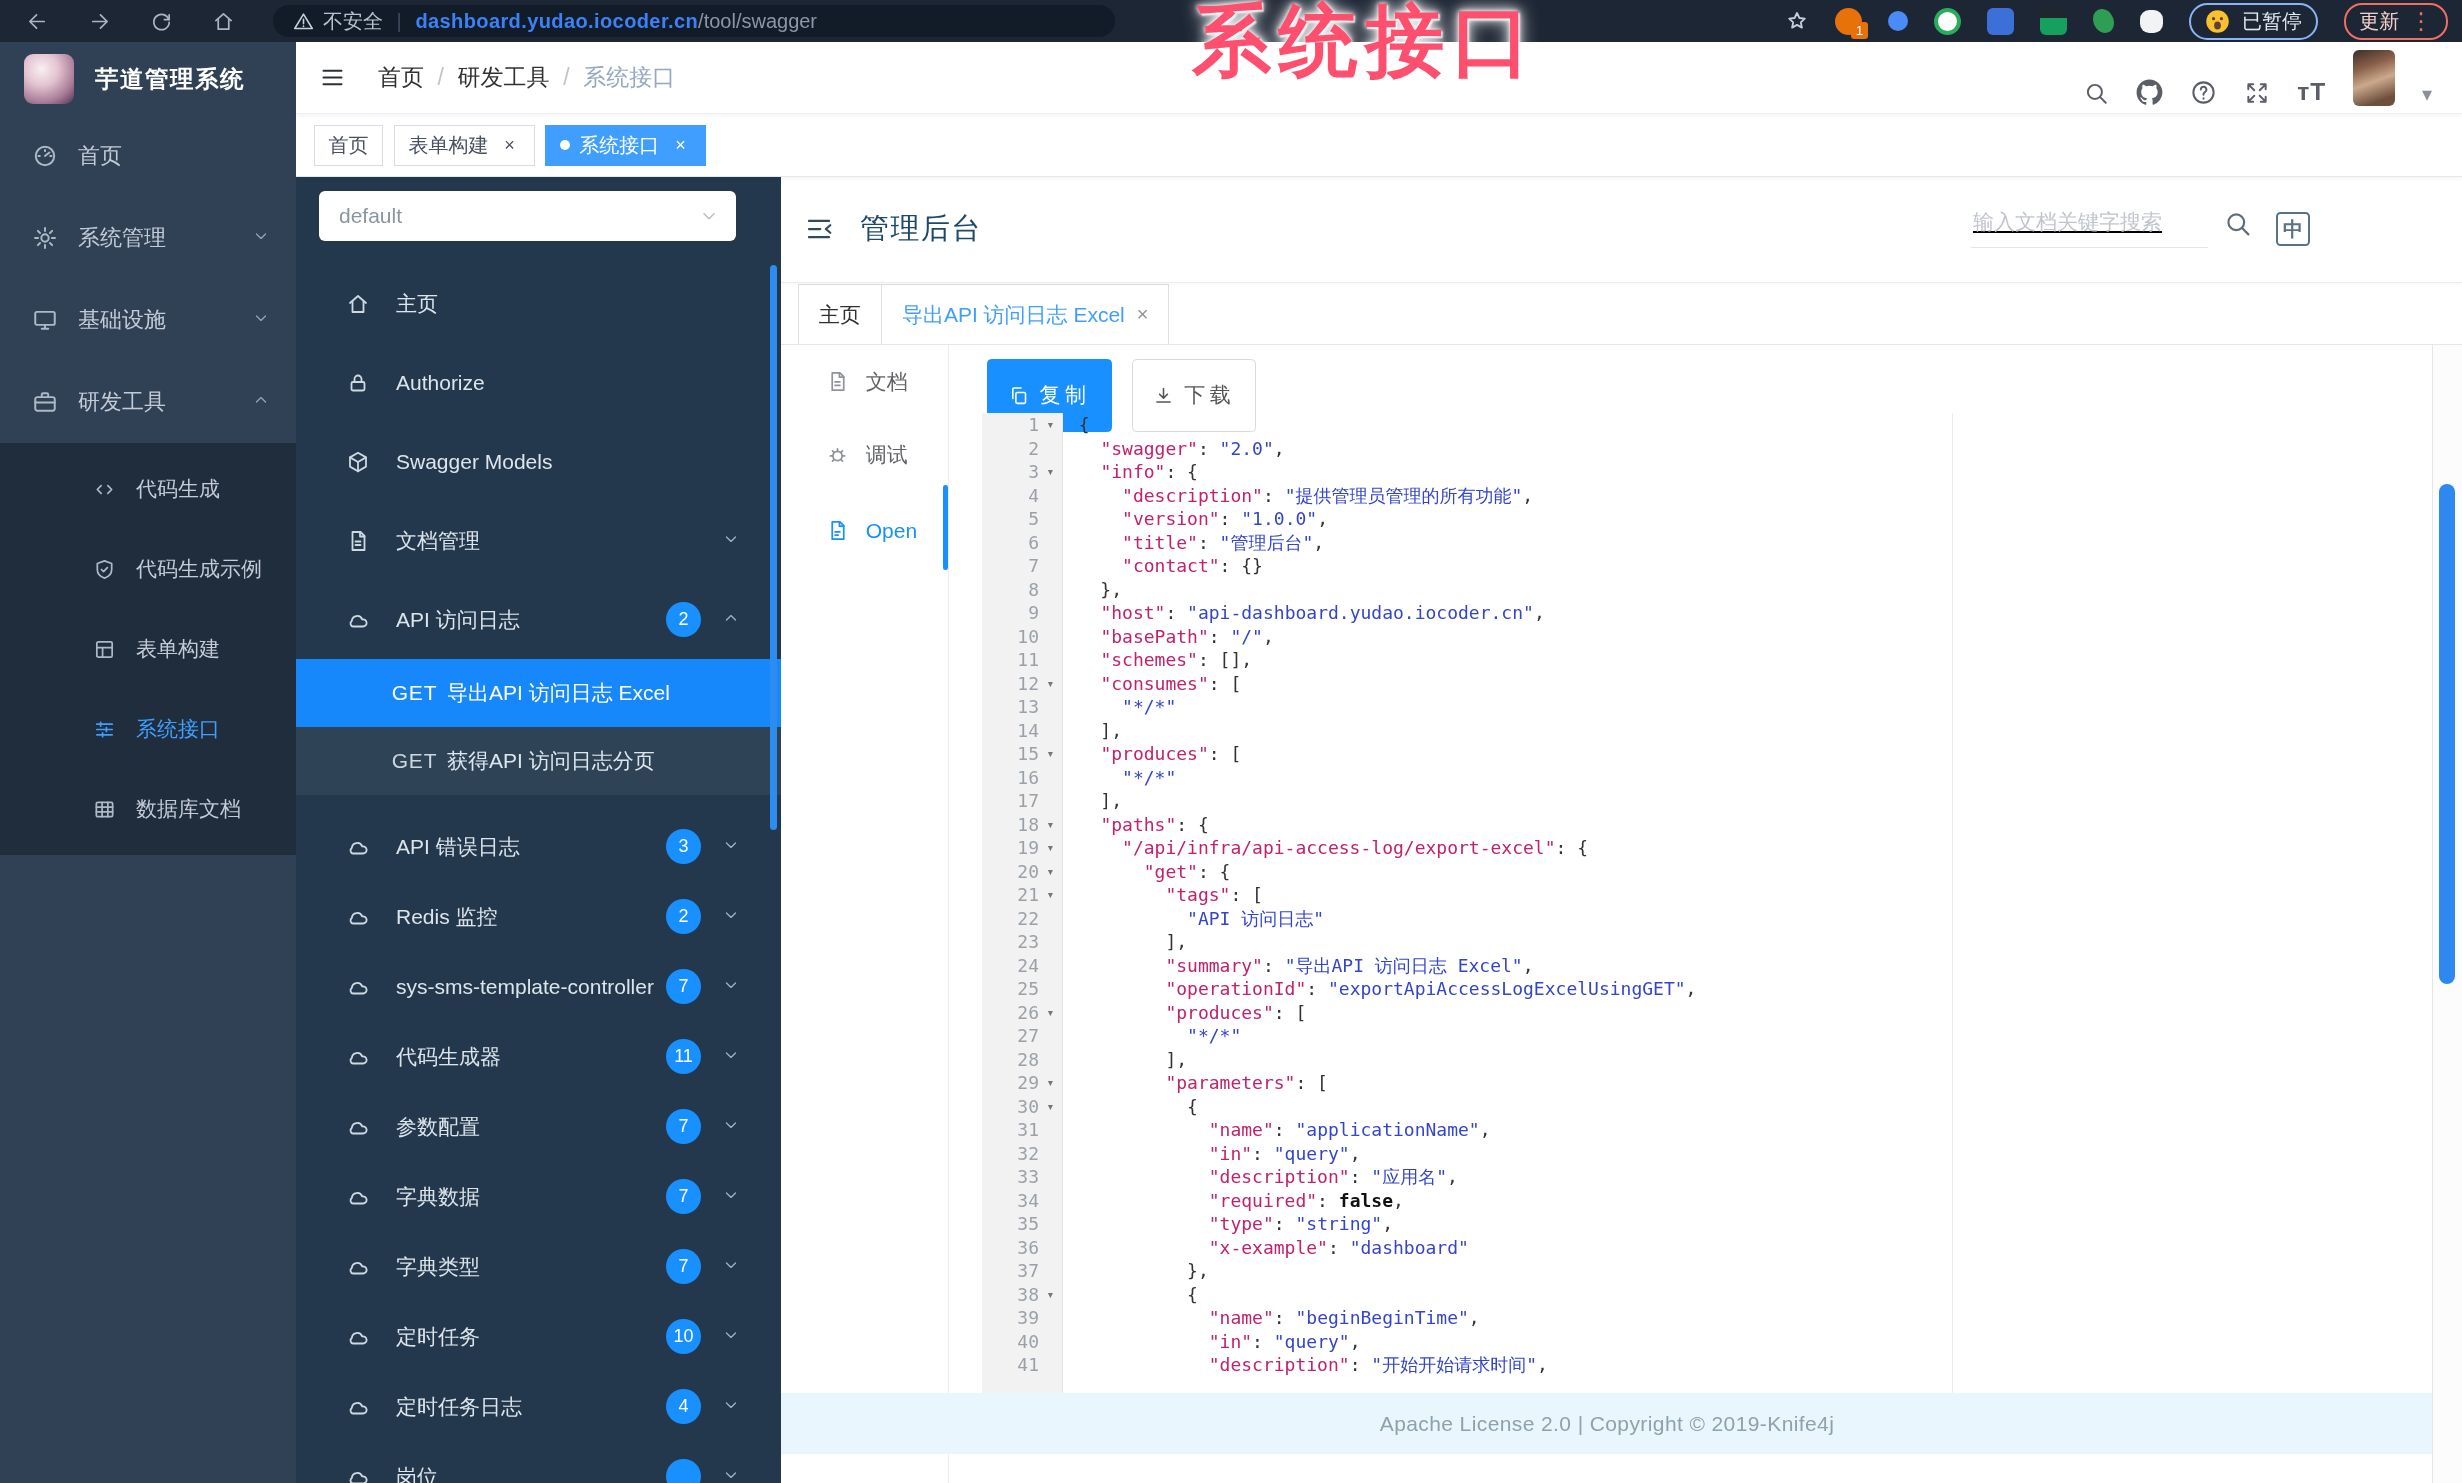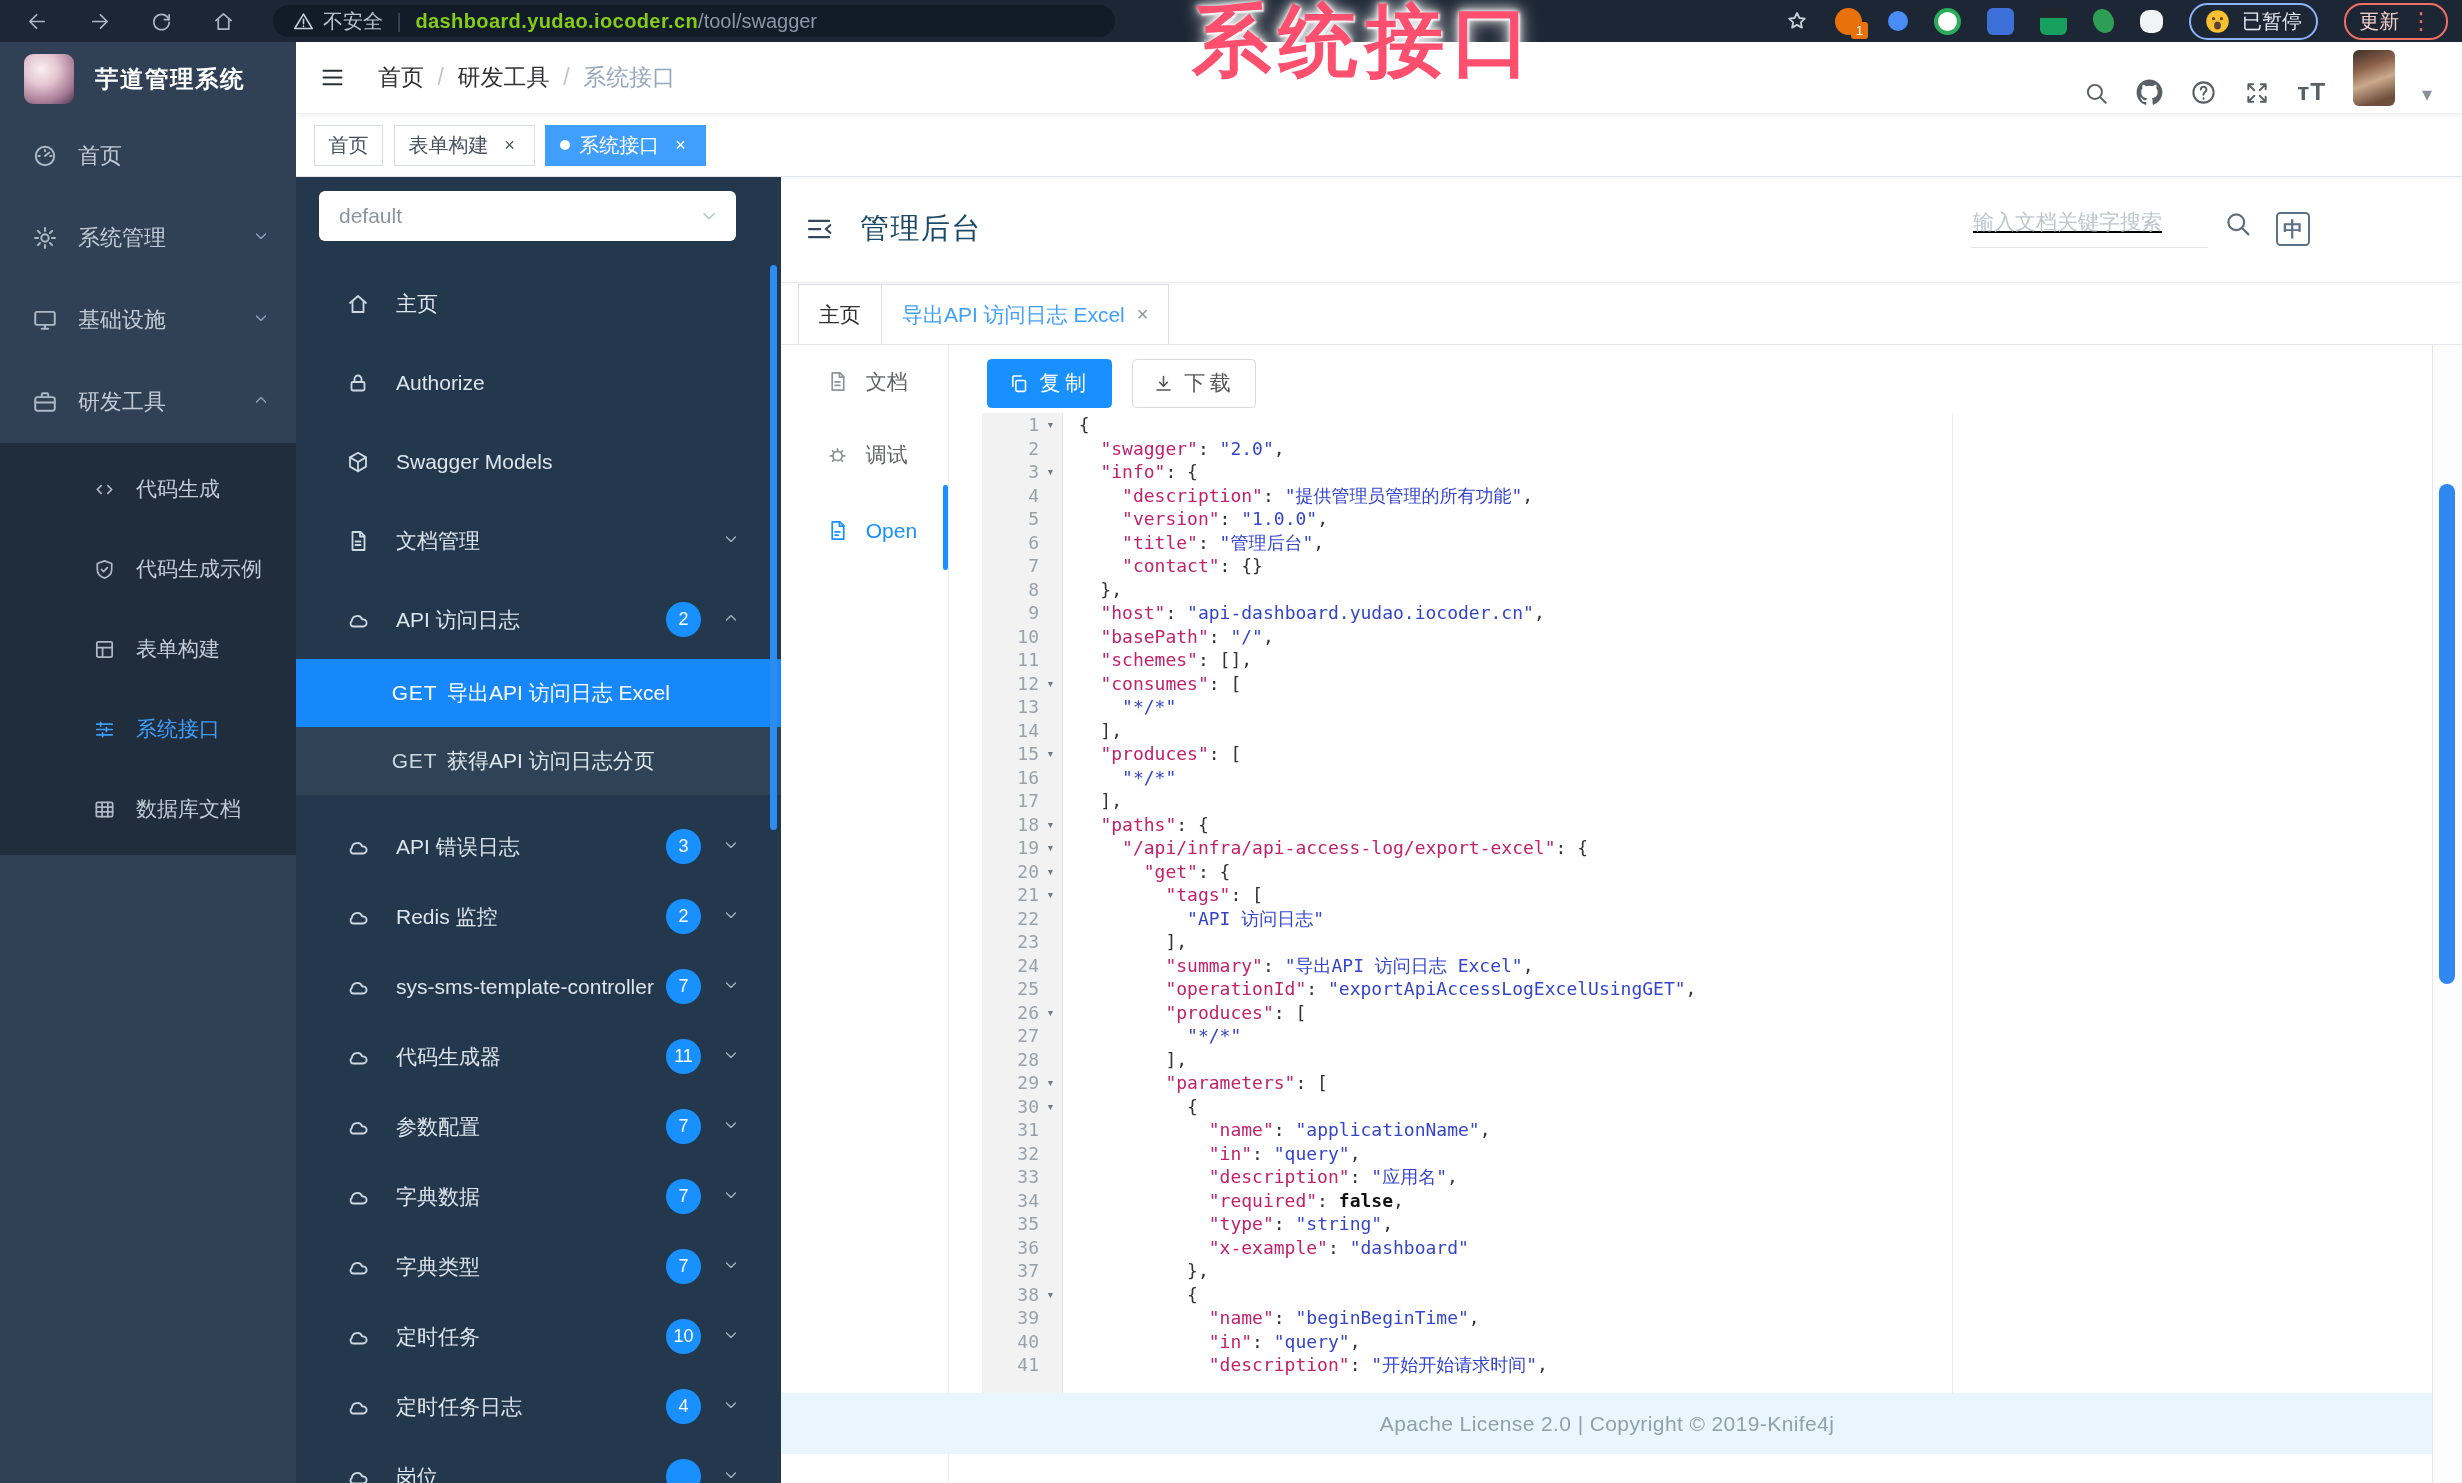--- a/index.html
+++ b/index.html
@@ -8,21 +8,21 @@
   .ic{display:inline-block;vertical-align:middle;}
   .ic svg{display:block;}
 
   
   #chrome{position:absolute;left:0;top:0;right:0;height:42px;background:#1d2634;display:flex;align-items:center;color:#c7cfdb;z-index:5;}
   .ch-nav{display:flex;align-items:center;gap:39px;margin-left:26px;color:#aab4c2;}
   .url-pill{margin-left:38px;width:842px;height:32px;border-radius:16px;background:#121b28;display:flex;align-items:center;color:#b9c2cf;font-size:20px;}
   .url-pill .warn{margin-left:20px;color:#c7cfdb;}
   .url-sec{margin-left:9px;}
   .url-sep{margin:0 13.6px;color:#3d4a5c;}
-  .url-host{color:#84cc16;font-weight:bold;letter-spacing:0.4px;}
+  .url-host{color:#3b82f6;font-weight:bold;letter-spacing:0.4px;}
   .url-path{color:#8b97a6;}
   .ch-right{margin-left:auto;display:flex;align-items:center;gap:26px;margin-right:13.6px;}
   .ext-dot{width:27px;height:27px;border-radius:50%;display:inline-block;position:relative;}
   .ext-badge{position:absolute;right:-6px;bottom:-4.5px;background:#e8710a;color:#fff;font-size:13.6px;padding:0.8px 4.5px;border-radius:3px;}
   .pill{display:flex;align-items:center;gap:10.6px;border-radius:20px;padding:3px 13.6px;font-size:20px;}
   .pill.paused{border:2.3px solid #8ab4f8;color:#e4e9f0;}
   .pill.update{border:2.3px solid #ef6f63;color:#f3d0ca;border-radius:18px;}
   .vdots{color:#ef6f63;font-size:23px;letter-spacing:0;}
 
   
@@ -101,21 +101,21 @@
   .doc-tab .x{margin-left:12px;font-size:20px;color:#909399;}
   .doc-body{position:relative;height:1141px;}
   .doc-nav{position:absolute;left:0;top:0;bottom:0;width:167px;border-right:0.8px solid #ececec;}
   .doc-nav-item{position:absolute;left:0;width:100%;height:73px;display:flex;align-items:center;padding-left:45px;box-sizing:border-box;font-size:21px;color:#606266;cursor:pointer;}
   .doc-nav-item .ic{color:#909399;}
   .doc-nav-item .lbl{margin-left:16.7px;}
   .doc-nav-item.active{color:#1890ff;}
   .doc-nav-item.active .ic{color:#1890ff;}
   .nav-indicator{position:absolute;right:0;top:140px;width:5.3px;height:85px;background:#1890ff;border-radius:2.3px;}
   .toolbar{position:absolute;left:206px;top:13.6px;display:flex;gap:20px;}
-  .btn{display:inline-flex;align-items:center;height:47px;padding:0 20px;border-radius:4.5px;font-size:21px;cursor:pointer;letter-spacing:4.5px;}
+  .btn{display:inline-flex;align-items:center;height:47px;padding:12px 20px;border-radius:4.5px;font-size:21px;cursor:pointer;letter-spacing:4.5px;}
   .btn .ic{margin-right:10.6px;}
   .btn.primary{background:#1890ff;color:#fff;border:0.8px solid #1890ff;}
   .btn.plain{background:#fff;color:#555;border:0.8px solid #d9d9d9;}
 
   
   .editor{position:absolute;left:201px;top:68px;width:970px;height:981px;overflow:hidden;border-right:1.5px solid #ececec;
           font-family:"DejaVu Sans Mono","Liberation Mono",monospace;font-size:18px;}
   .editor::before{content:'';position:absolute;left:0;top:0;bottom:0;width:80px;background:#f2f2f2;border-right:0.8px solid #e5e5e5;}
   .code-line{display:flex;height:23.5px;line-height:23.5px;position:relative;}
   .gutter-cell{width:80px;flex:0 0 80px;display:flex;color:#9aa1a8;}

